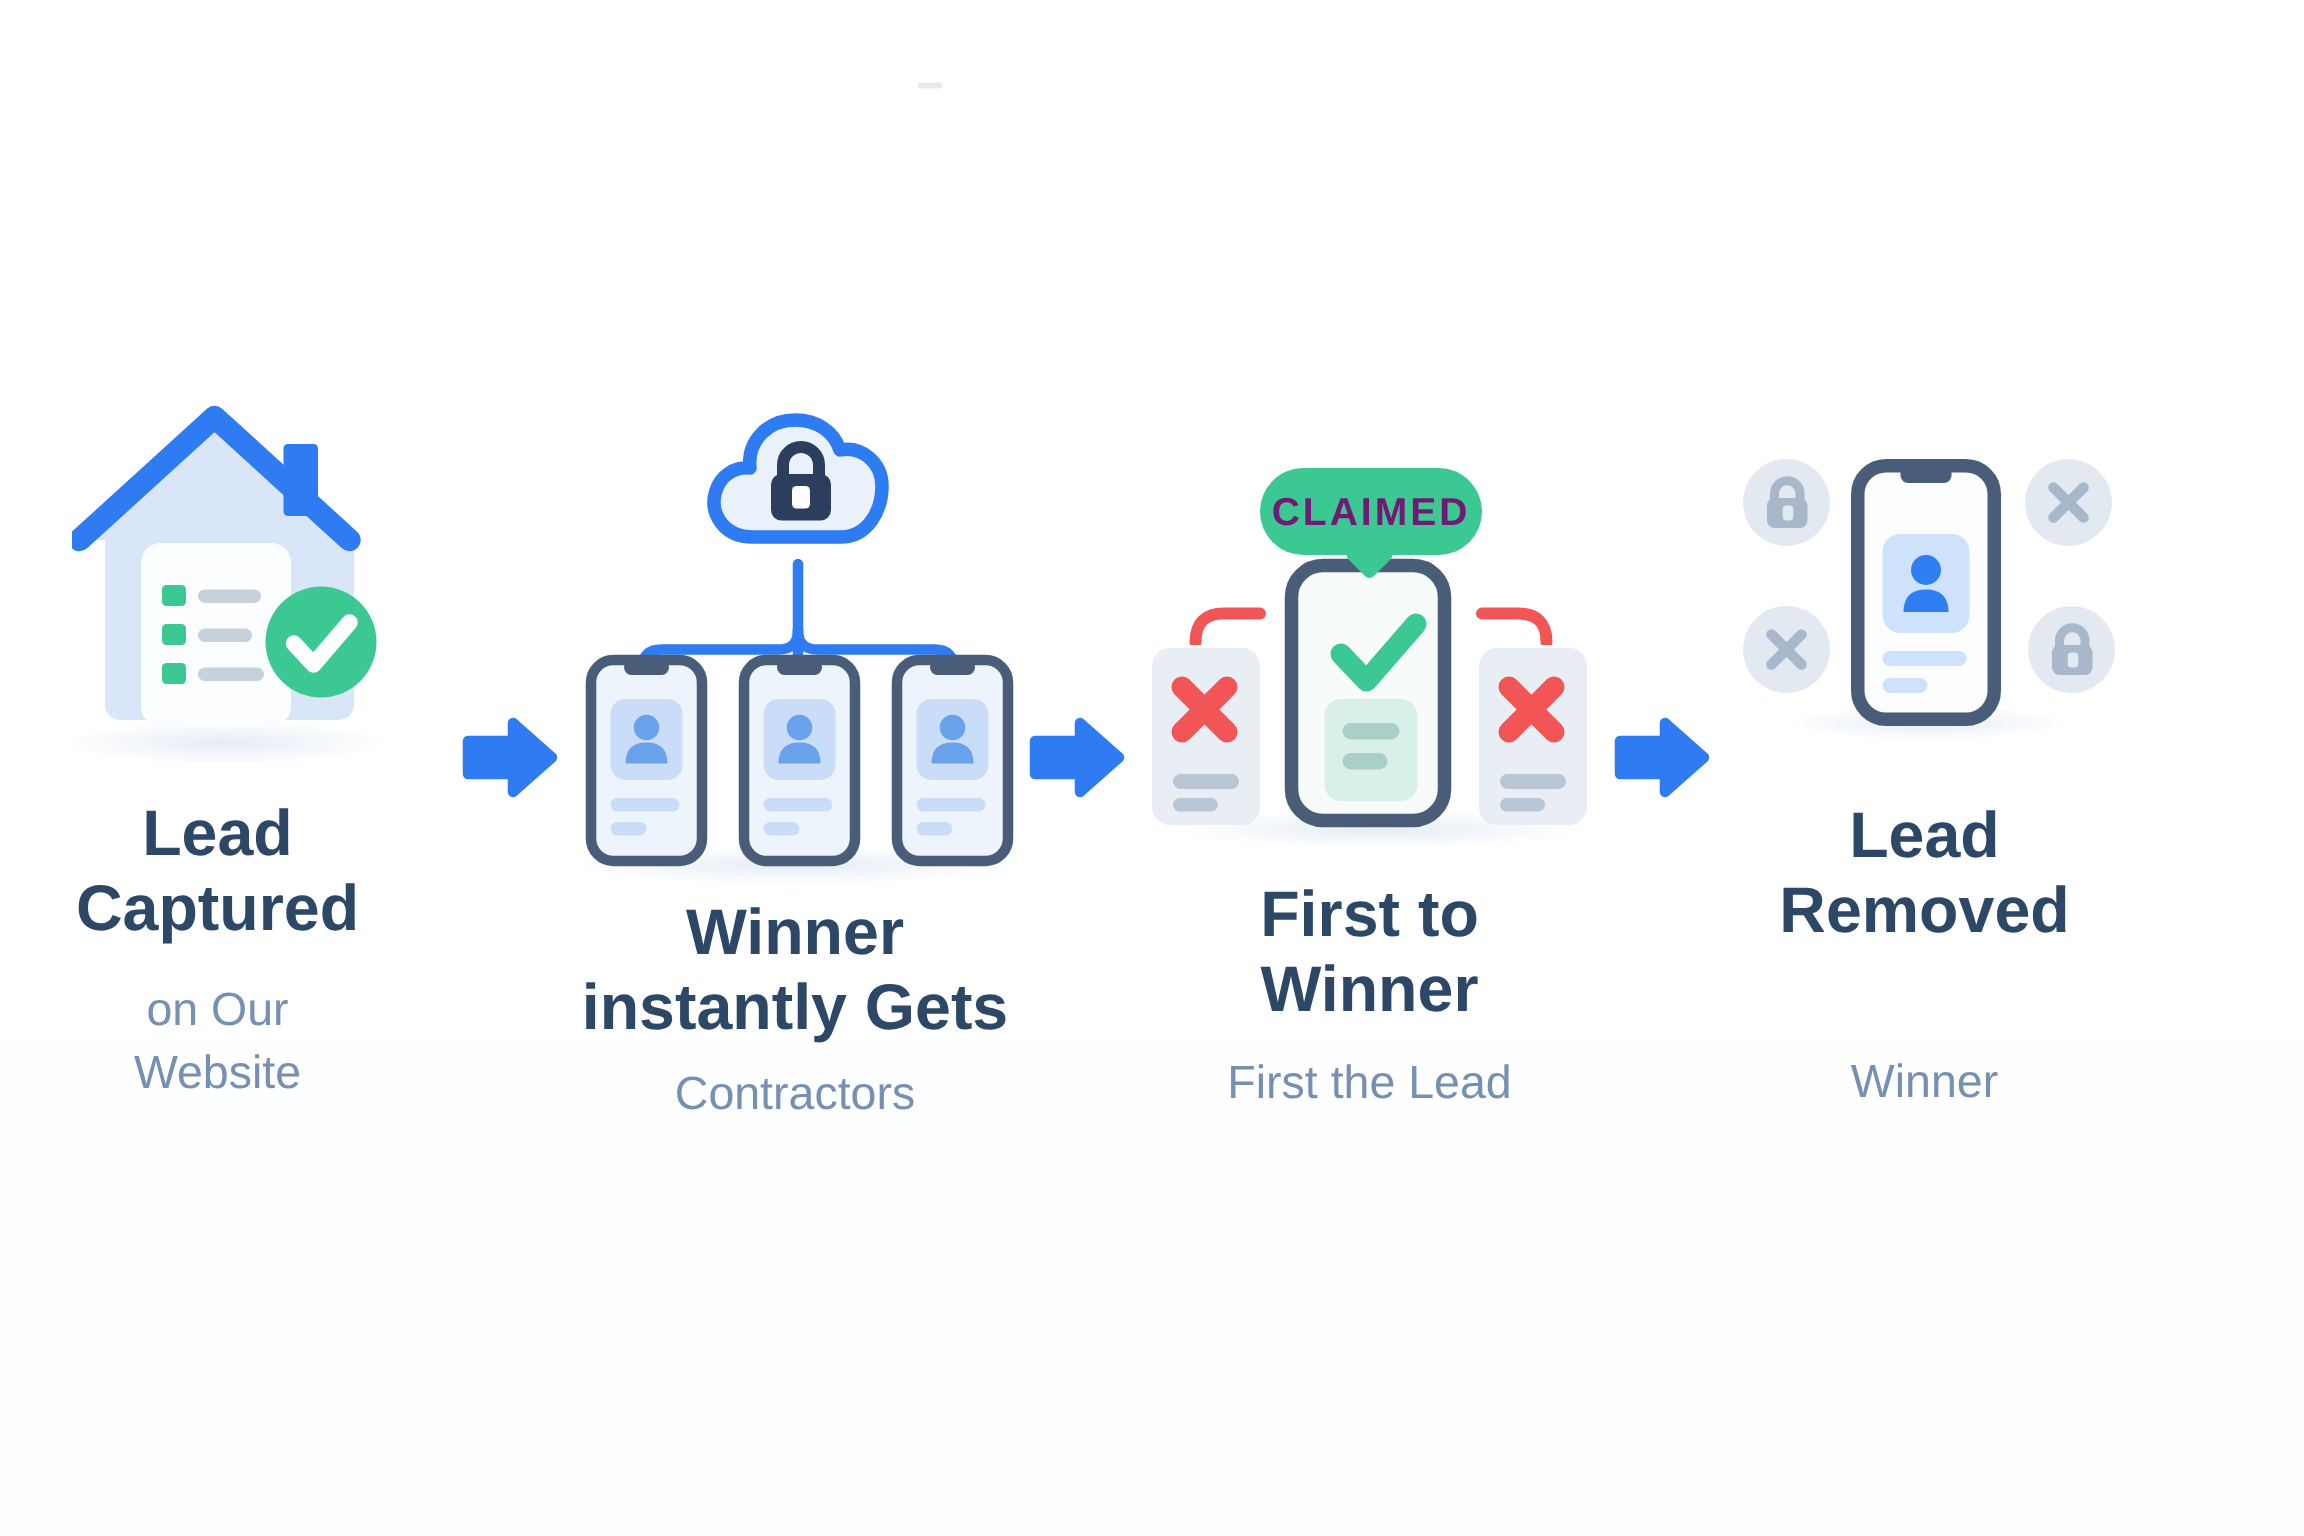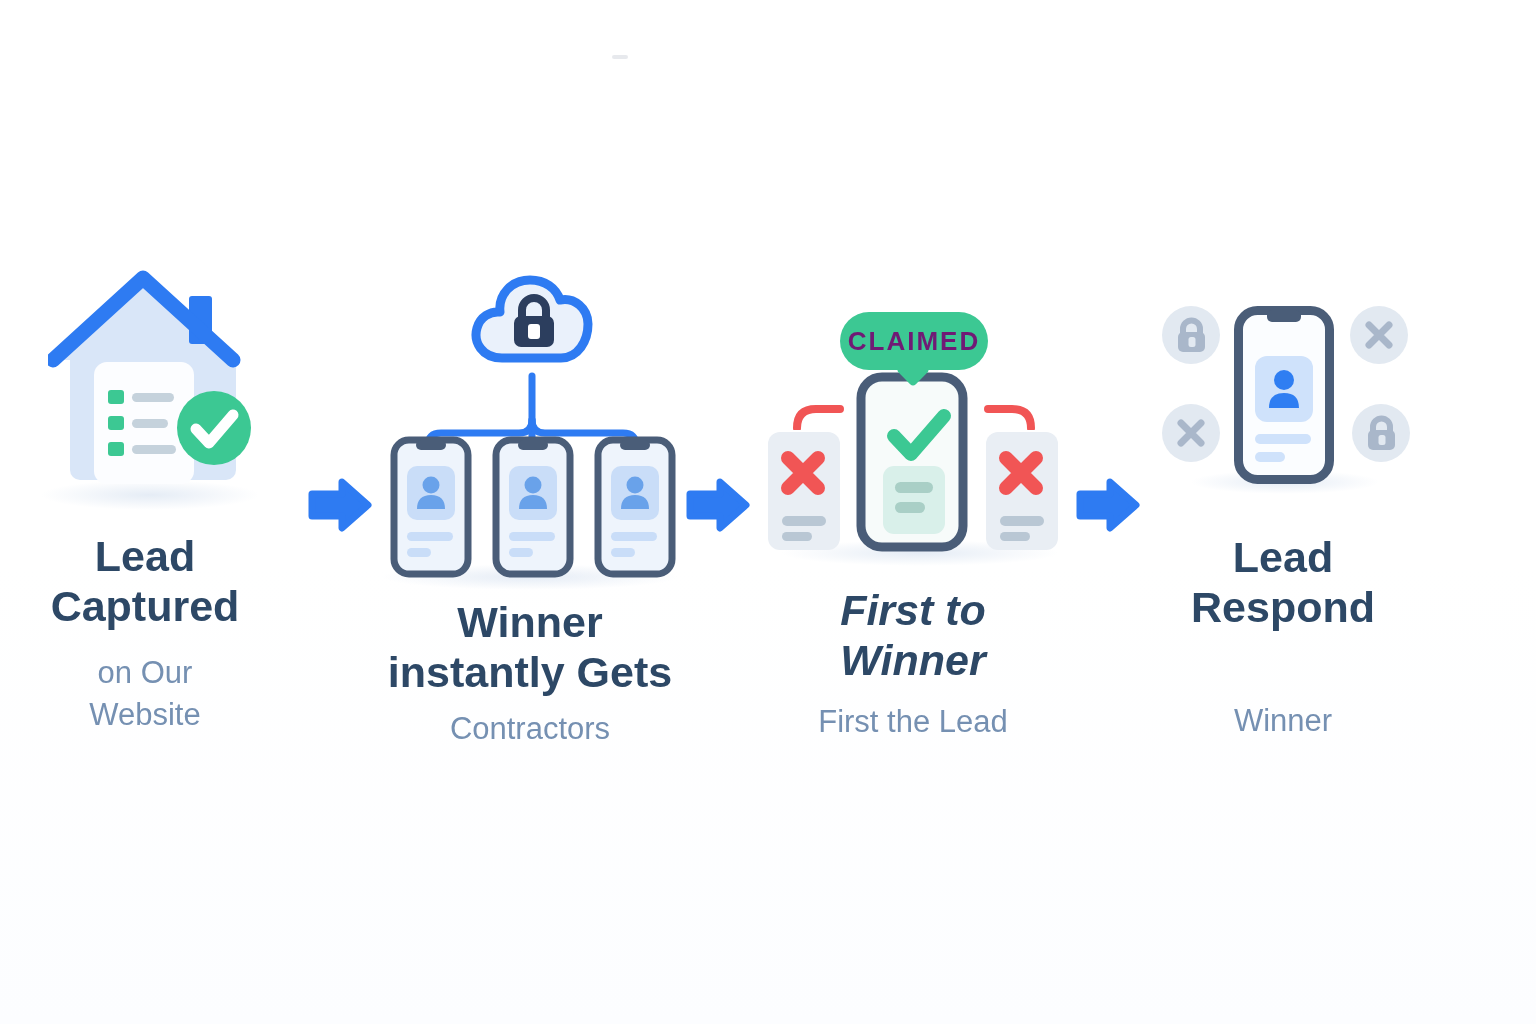--- a/index.html
+++ b/index.html
@@ -178,21 +178,21 @@
     <rect x="27" y="94" width="62" height="68" rx="11" class="f-mint"></rect>
     <rect x="39" y="110" width="38" height="11" rx="5.5" class="f-mintline"></rect>
     <rect x="39" y="130" width="30" height="11" rx="5.5" class="f-mintline"></rect>
   </svg>
 
   <div class="abs badge-tail" style="left:901px;top:358px;width:24px;height:24px;"></div>
   <div class="abs badge" style="left:840px;top:312px;width:148px;height:58px;">
     <span>CLAIMED</span>
   </div>
 
-  <div class="abs title" style="left:743px;top:585px;width:340px;font-style:italic;">
+  <div class="abs title" style="left:743px;top:585px;width:340px;">
     <div>First to</div>
     <div>Winner</div>
   </div>
   <div class="abs subtitle" style="left:743px;top:701px;width:340px;">
     <div>First the Lead</div>
   </div>
 
   <svg class="abs" style="left:1076px;top:476px;" width="64" height="58" viewBox="0 0 64 58">
     <polygon points="4,18 34,18 34,6 60,29 34,52 34,40 4,40" class="arrow-shape"></polygon>
   </svg>
@@ -227,20 +227,20 @@
     <rect x="33" y="4" width="34" height="12" rx="5" class="f-slate"></rect>
     <rect x="21" y="50" width="58" height="66" rx="12" class="f-card4"></rect>
     <circle cx="50" cy="74" r="10" class="f-personbright"></circle>
     <path d="M 35 102 Q 35 87 50 87 Q 65 87 65 102 Z" class="f-personbright"></path>
     <rect x="21" y="128" width="56" height="10" rx="5" class="f-card4"></rect>
     <rect x="21" y="146" width="30" height="10" rx="5" class="f-card4"></rect>
   </svg>
 
   <div class="abs title" style="left:1113px;top:532px;width:340px;">
     <div>Lead</div>
-    <div>Respond</div>
+    <div>Removed</div>
   </div>
   <div class="abs subtitle" style="left:1113px;top:700px;width:340px;">
     <div>Winner</div>
   </div>
 
 
 </div>
 
 </body></html>

